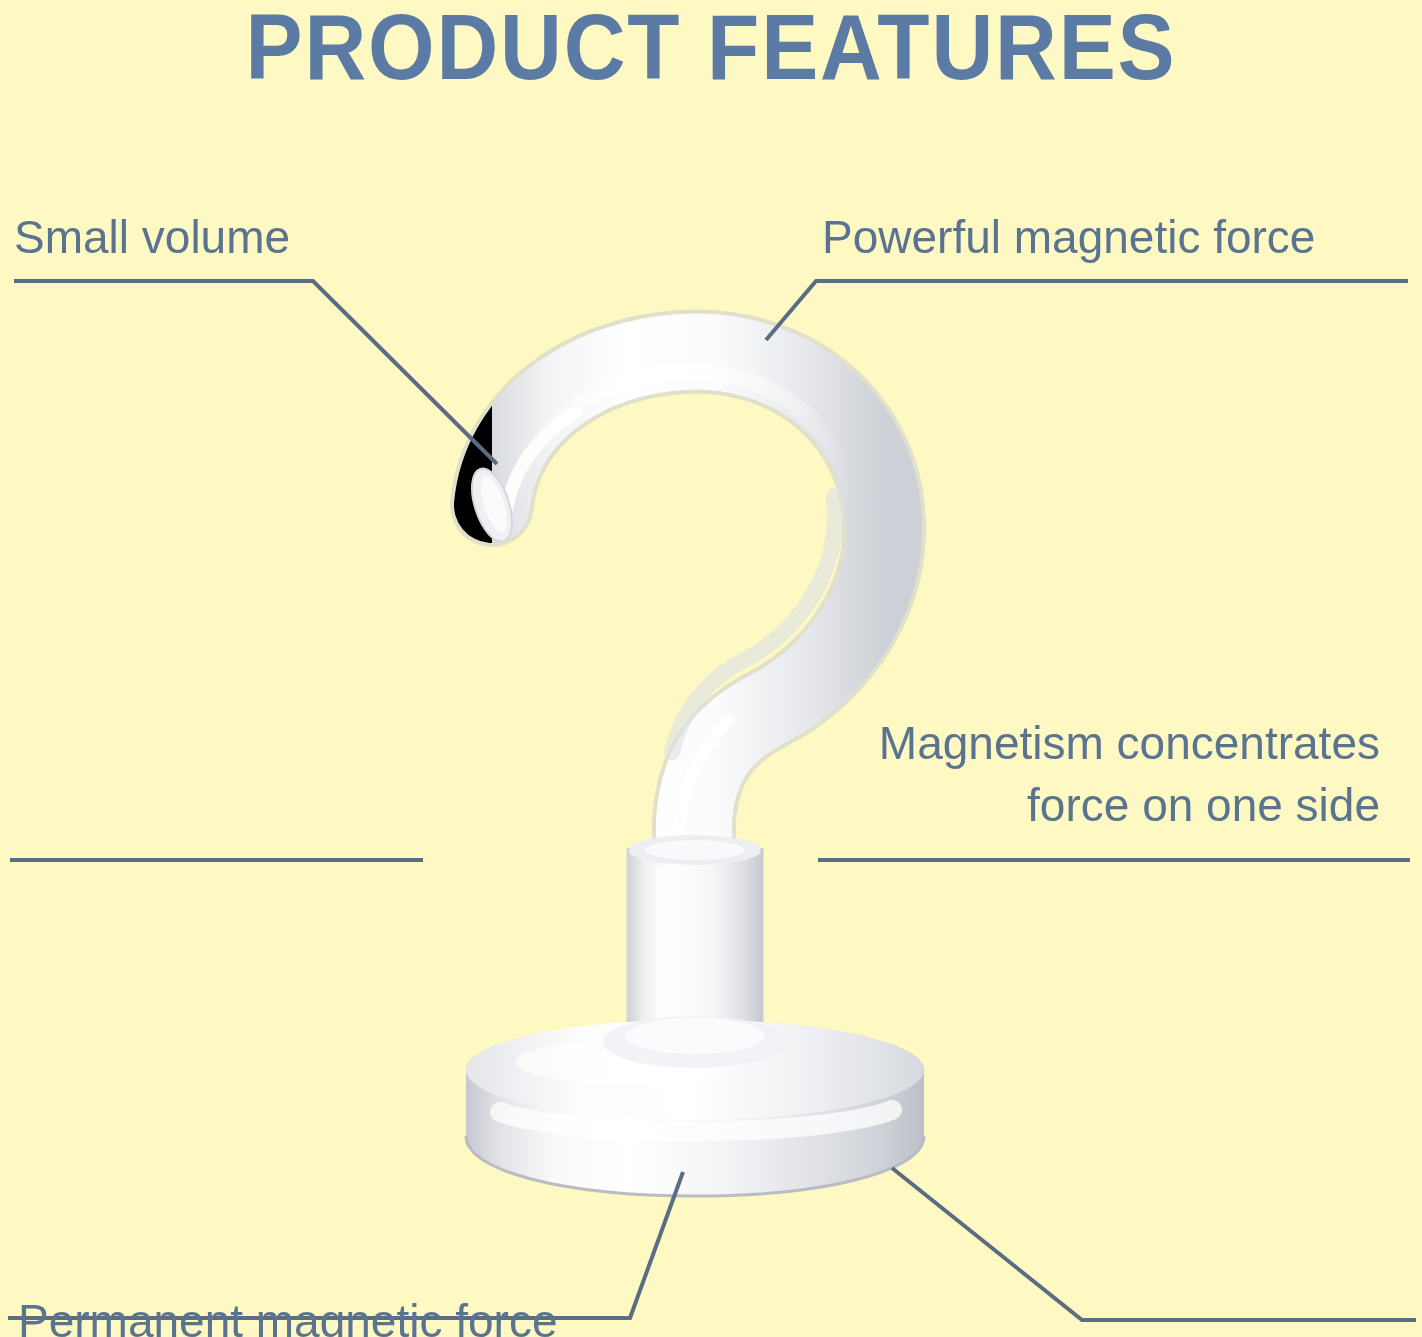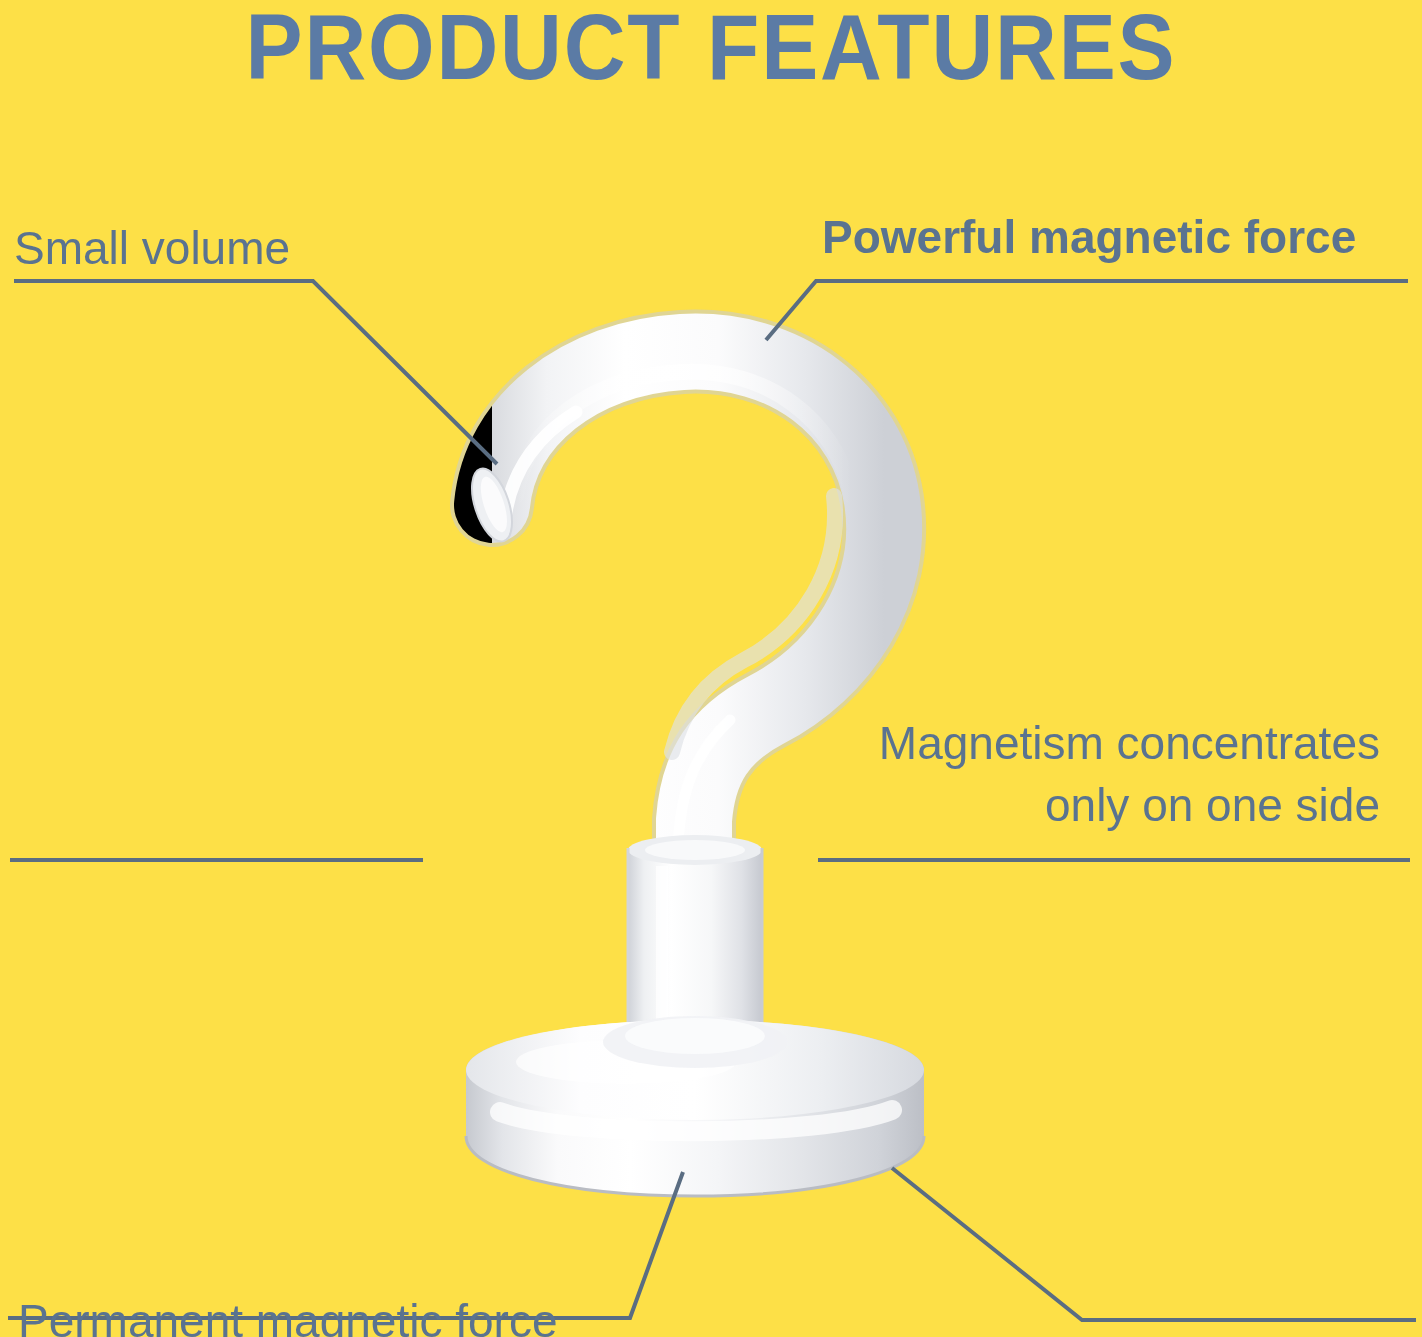--- a/index.html
+++ b/index.html
@@ -4,21 +4,21 @@
 <style>
   html, body {
     margin: 0;
     padding: 0;
     background: #ffffff;
   }
   #page {
     position: relative;
     width: 1422px;
     height: 1337px;
-    background: #fde047;
+    background: #fef9c3;
     overflow: hidden;
     font-family: "Liberation Sans", sans-serif;
   }
 
   
   #title {
     position: absolute;
     left: 0;
     top: -6px;
     width: 1422px;
@@ -36,22 +36,22 @@
   
   .label {
     position: absolute;
     color: #5a7390;
     font-family: "Liberation Sans", sans-serif;
     font-weight: 400;
     font-size: 46px;
     line-height: 62px;
     white-space: pre-line;
   }
-  .label.l-small-volume   { left: 14px;  top: 206px;  text-align: center; margin-top: 11px; }
-  .label.l-powerful       { left: 822px; top: 206px;  text-align: right; font-weight: bold; }
+  .label.l-small-volume   { left: 14px;  top: 206px;  text-align: center; }
+  .label.l-powerful       { left: 822px; top: 206px;  text-align: right; }
   .label.l-not-broken     { left: 14px;  top: 712px;  text-align: left; }
   .label.l-concentrates   { left: 818px; top: 712px;  width: 562px; text-align: right; }
   .label.l-permanent      { left: 18px;  top: 1262px; text-align: left; margin-top: 28px; }
   .label.l-longlife       { left: 1126px;top: 1192px; text-align: left; }
 
   
   #leaders {
     position: absolute;
     left: 0; top: 0;
     width: 1422px;
@@ -211,18 +211,18 @@
 
     <path d="M 1416 1320 L 1082 1320 L 892 1168"></path>
   </svg>
 
   <div class="label l-small-volume">Small volume</div>
 
   <div class="label l-powerful">Powerful magnetic force</div>
 
 
   <div class="label l-concentrates">Magnetism concentrates
-only on one side</div>
+force on one side</div>
 
   <div class="label l-permanent">Permanent magnetic force</div>
 
 
 </div>
 
 </body></html>

